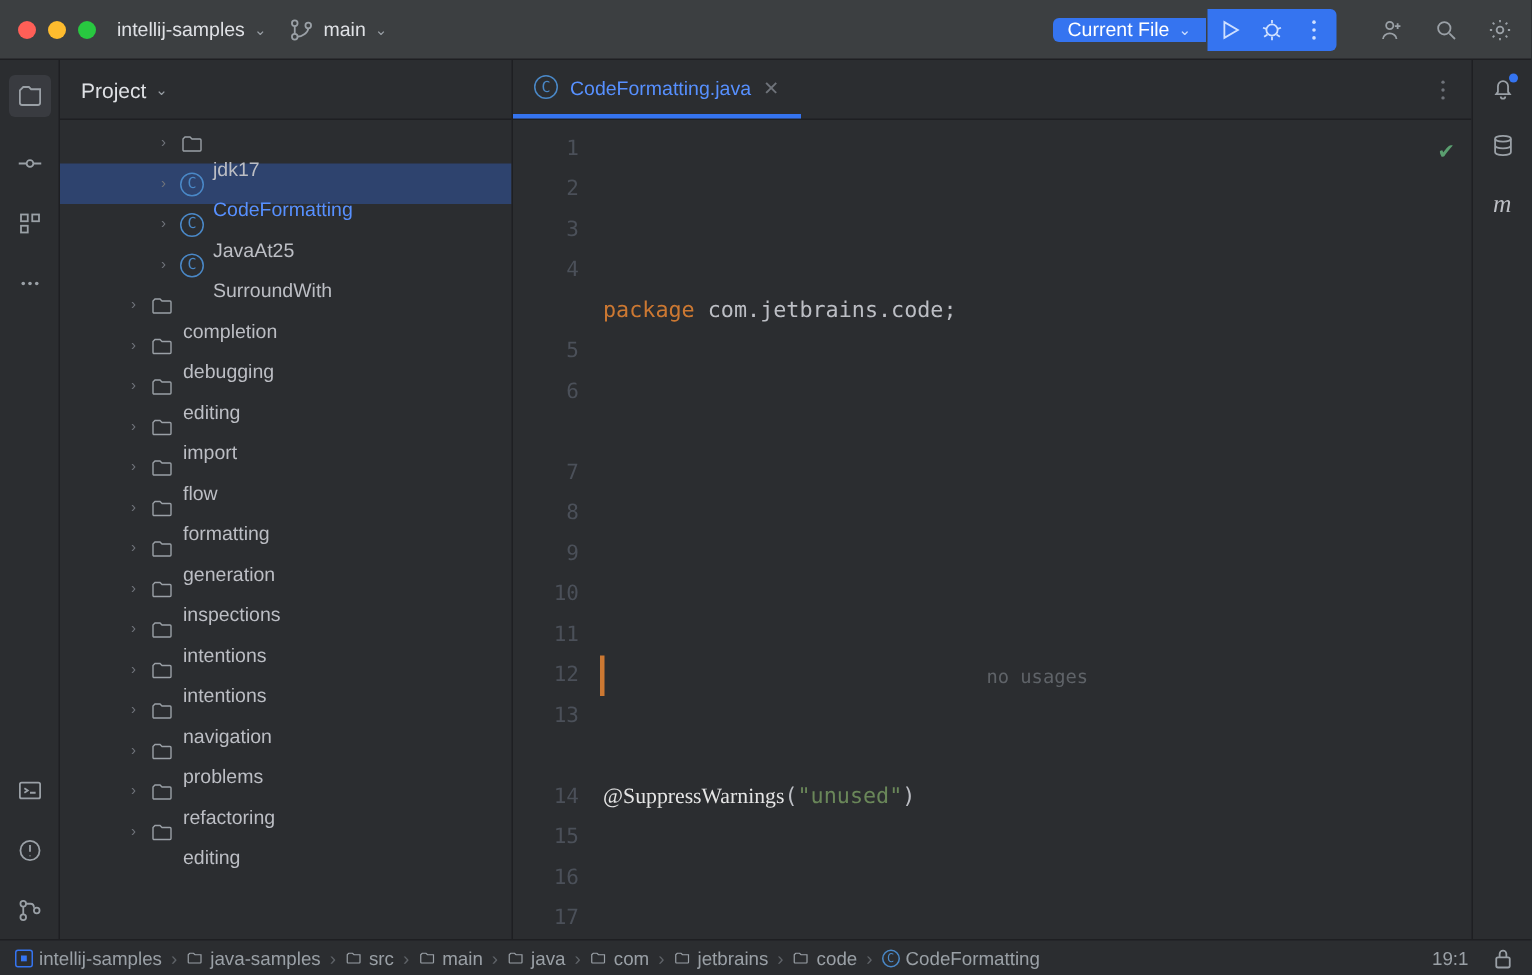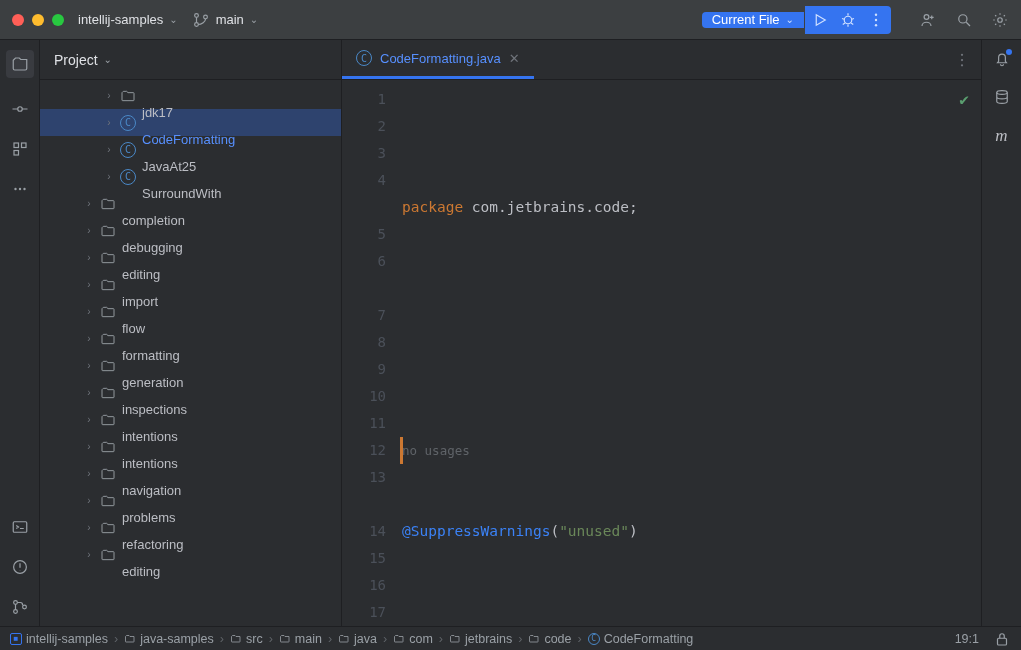--- a/index.html
+++ b/index.html
@@ -86,24 +86,24 @@
     font-family:ui-monospace,Menlo,Consolas,monospace; font-size:14px; color:#4b5059;
     user-select:none; line-height:27px;
   }
   .gutter .gline { height:27px; }
   .code {
     flex:1; padding:6px 0 0 0; font-family:ui-monospace,Menlo,Consolas,monospace;
     font-size:14.5px; line-height:27px; color:#bcbec4; white-space:pre; overflow:hidden;
     position:relative;
   }
   .code-line { height:27px; padding-left:2px; }
-  .hint-line { color:#5f6368; font-size:12.5px; padding-left:2px; height:27px; display:flex; align-items:center; gap:14px;}
+  .hint-line { color:#5f6368; font-size:12.5px; padding-left:2px; height:27px; display:flex; align-items:center; gap:14px;flex-direction:column;}
   .kw { color:#cc7832; }
   .str { color:#6a8759; }
-  .ann { color:#3b82f6; }
+  .ann { color:#e5e5e5;font-family:Liberation Serif, serif; }
   .check { position:absolute; right:12px; top:6px; color:#5a9e6f; font-size:16px;}
   
   .rightbar {
     width:40px; background:#2b2d30; border-left:1px solid #1e1f22;
     display:flex; flex-direction:column; align-items:center; padding-top:10px; gap:20px;
   }
   .bell-wrap { position:relative; }
   .bell-dot { width:6px;height:6px;border-radius:50%;background:#3574f0; position:absolute; top:-1px; right:-1px;}
   
   .statusbar {

